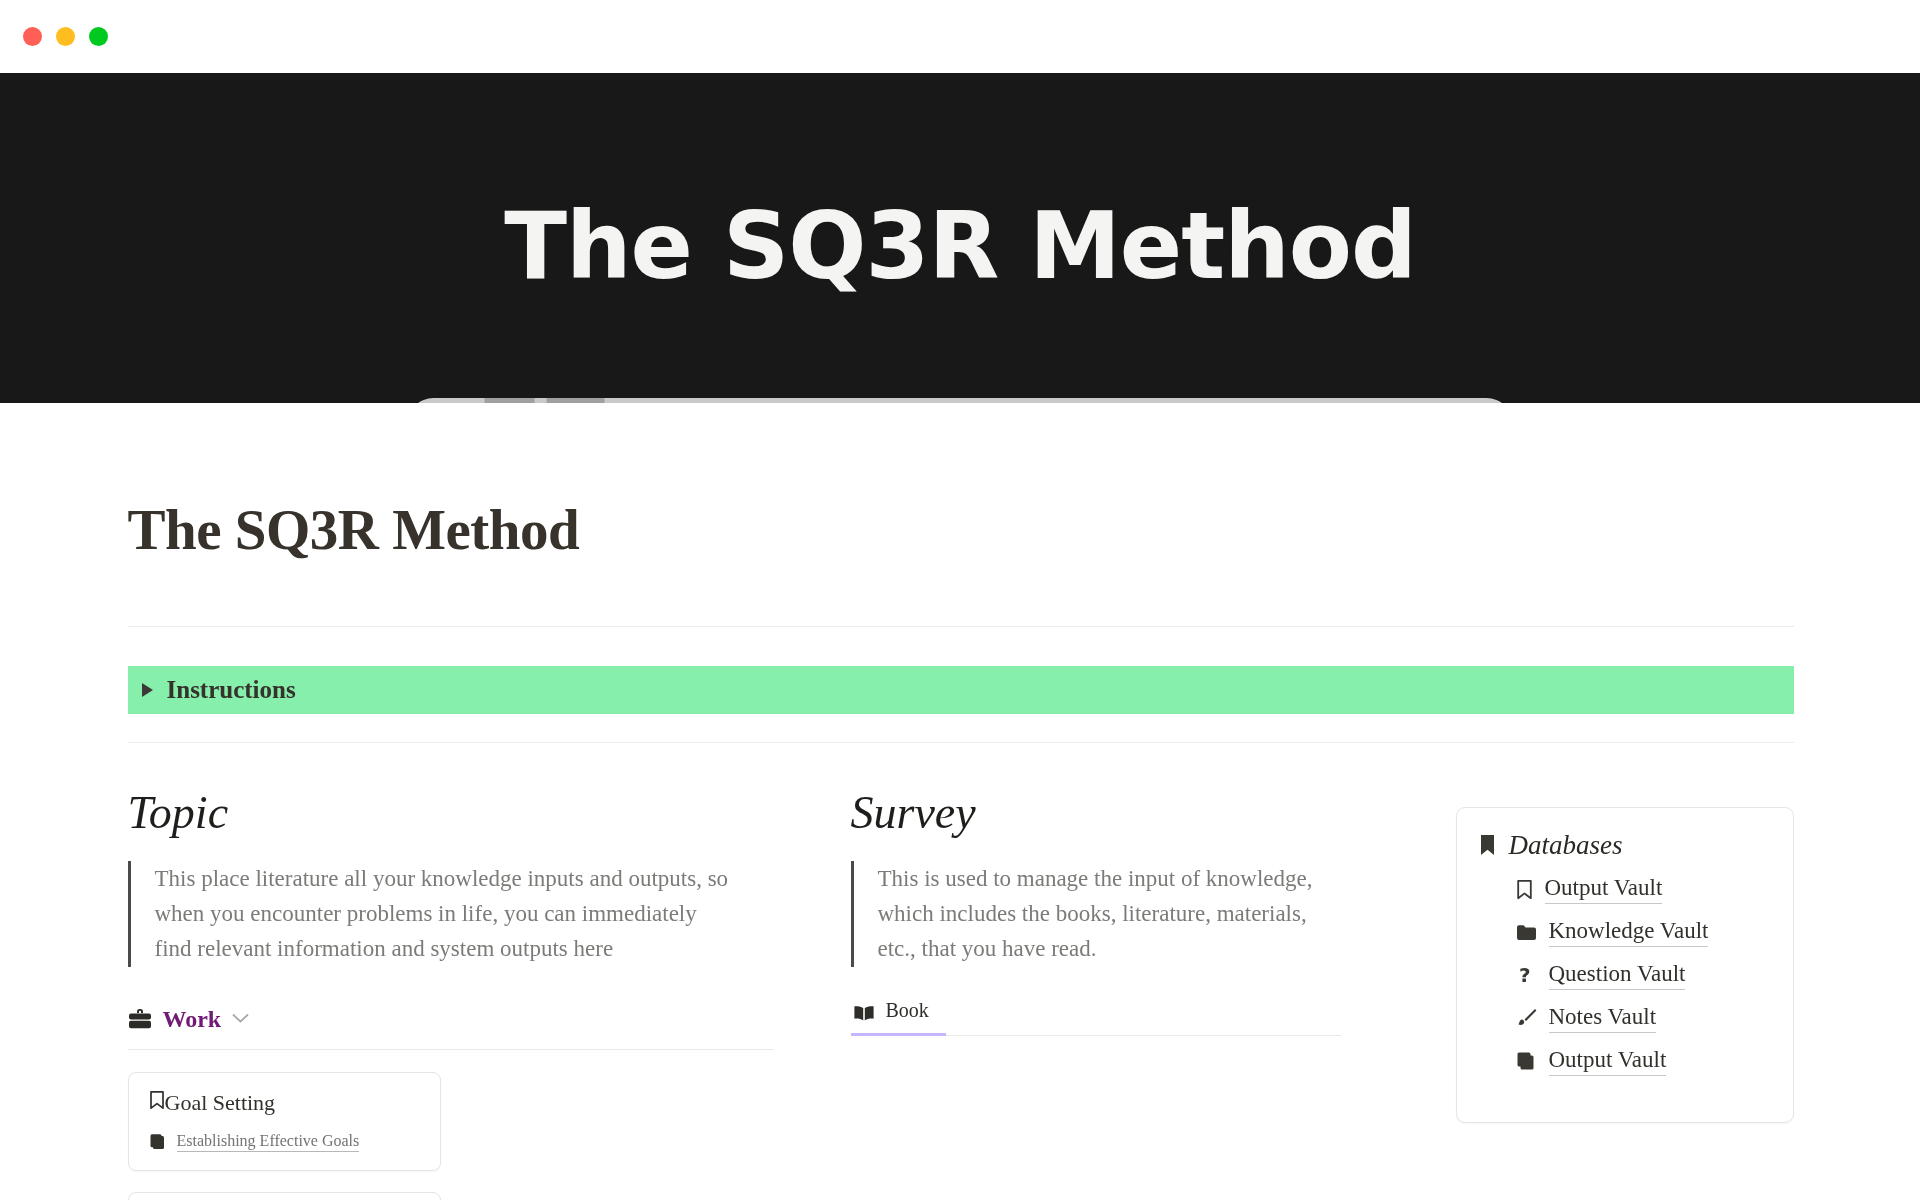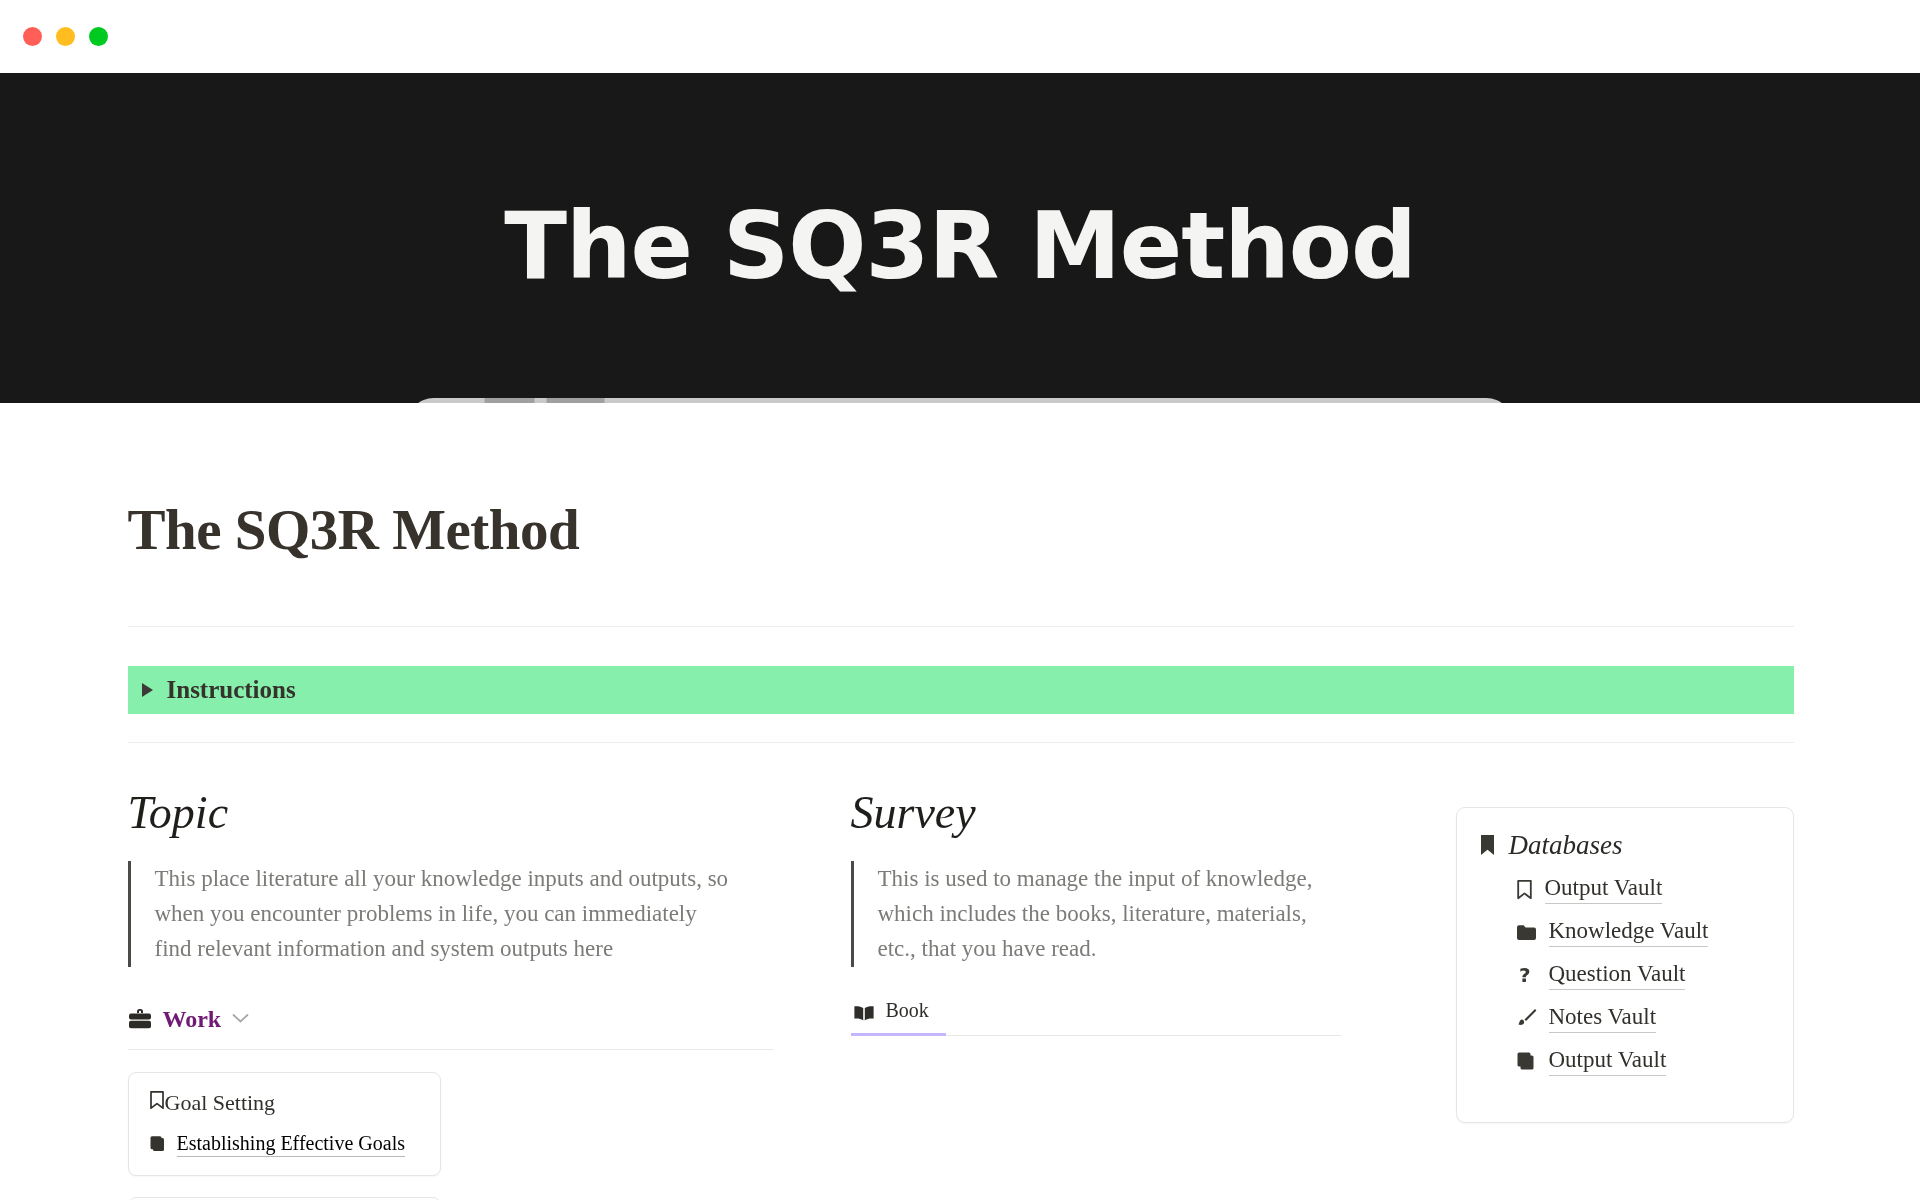--- a/index.html
+++ b/index.html
@@ -106,21 +106,21 @@
   .cards { margin-top:22px; display:flex; gap:21px; flex-wrap:wrap; width:646px; }
   .card {
     width:313px; min-height:94px;
     border:1px solid #E6E5E3; border-radius:8px; background:#fff;
     padding:17px 20px 18px 20px;
     box-shadow:0 1px 2px rgba(0,0,0,0.035);
   }
   .card-title { display:flex; align-items:flex-start; font-size:22px; color:#32302B; }
   .card-link {
     margin-top:16px; display:flex; align-items:center; gap:11px;
-    font-size:20px; color:#000000;
+    font-size:16px; color:#737373;
   }
   .card-link .lt { border-bottom:1px solid #B9B8B4; padding-bottom:1px; }
 
   
   .tabs { margin-top:32px; width:490px; border-bottom:1px solid #EAE9E7; display:flex; }
   .tab {
     display:flex; align-items:flex-end; gap:11px;
     padding:0 17px 11px 2px; font-size:20px; color:#2f2d29;
     border-bottom:3px solid #c4b5fd; margin-bottom:-1px;
   }

